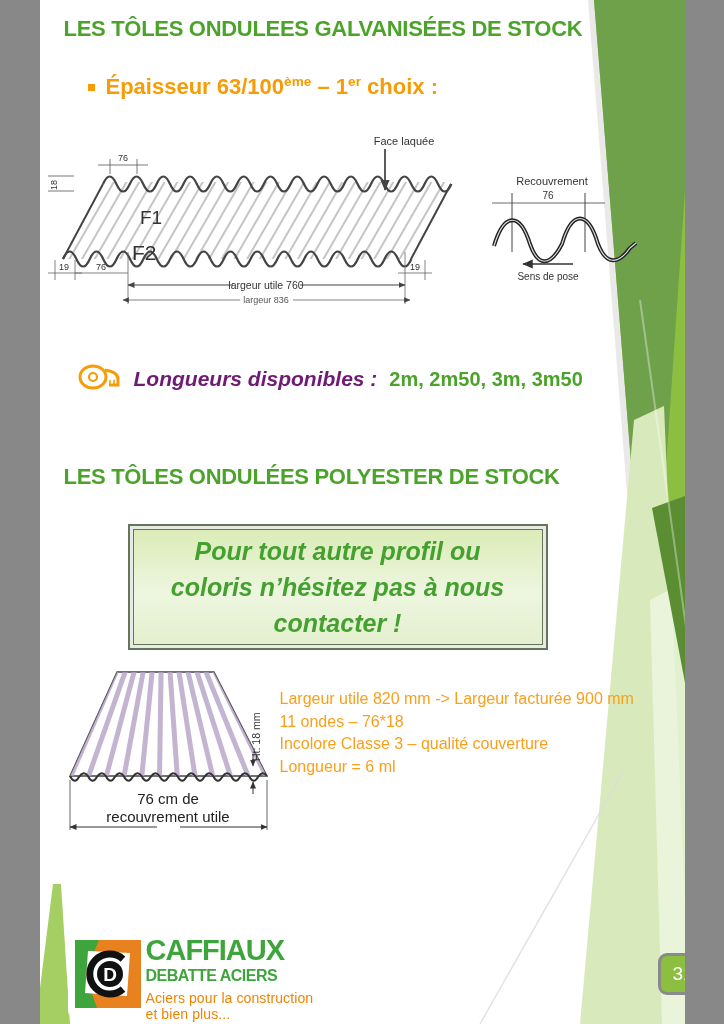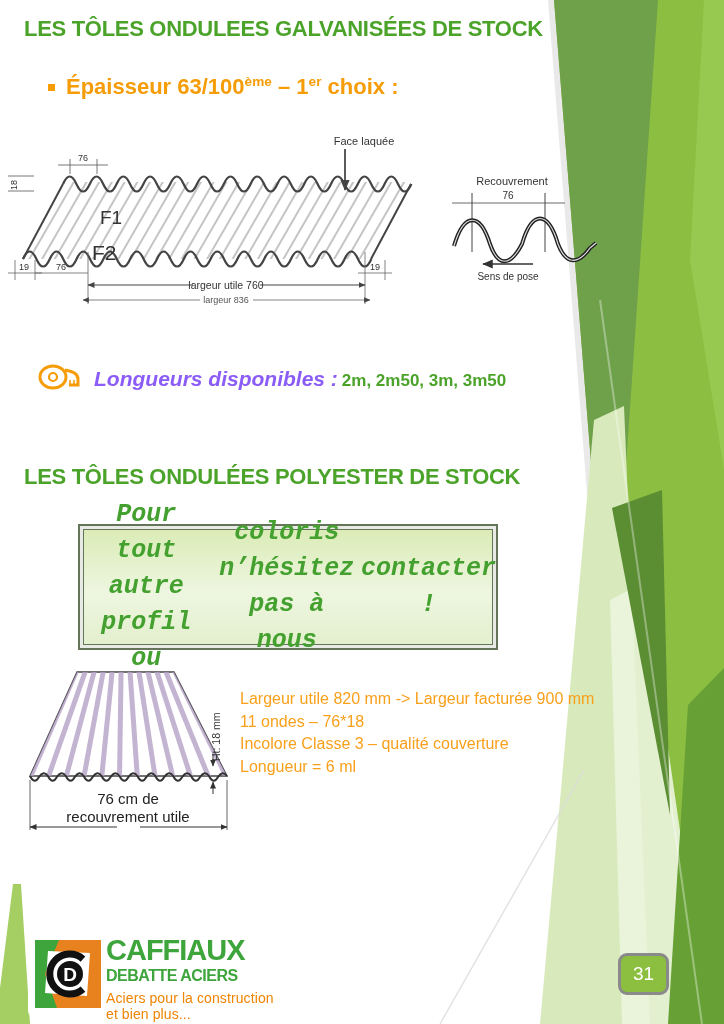--- a/index.html
+++ b/index.html
@@ -1,36 +1,36 @@
 <!DOCTYPE html>
 <html><head>
 <meta charset="utf-8">
 <style>
   html,body{margin:0;padding:0;background:#888;}
-  .slide{position:relative;width:724px;height:1024px;background:#ffffff;overflow:hidden;
+  .slide{position:relative;width:645px;height:1024px;background:#ffffff;overflow:hidden;
          font-family:"Liberation Sans",sans-serif;margin:0 auto;}
   .abs{position:absolute;}
   svg text{font-family:"Liberation Sans",sans-serif;}
 
   .title{left:24px;color:#4BA32A;font-weight:bold;font-size:22px;letter-spacing:-0.3px;white-space:nowrap;}
   .title1{top:16px;}
   .title2{top:464px;}
 
   .bullet-line{left:48px;top:74px;color:#F59C06;font-weight:bold;font-size:22px;white-space:nowrap;}
   .bullet-sq{display:inline-block;width:7px;height:7px;background:#F59C06;margin-right:11px;vertical-align:3px;}
   sup{font-size:62%;vertical-align:super;}
 
   .lengths{left:36px;top:358px;white-space:nowrap;}
-  .lengths .lbl{color:#8b5cf6;font-weight:bold;font-style:italic;font-size:21px;margin-left:12px;vertical-align:10px;}
-  .lengths .vals{color:#4BA32A;font-weight:bold;font-size:17px;margin-left:4px;vertical-align:10px;}
-
-  .contact-box{left:78px;top:524px;width:416px;height:122px;
+  .lengths .lbl{color:#701a75;font-weight:bold;font-style:italic;font-size:21px;margin-left:12px;vertical-align:10px;}
+  .lengths .vals{color:#4BA32A;font-weight:bold;font-size:20px;margin-left:12px;vertical-align:10px;}
+
+  .contact-box{left:88px;top:524px;width:416px;height:122px;
     background:linear-gradient(180deg,#d9ebb4 0%,#eef6e0 55%,#e2efcc 100%);
     border:2px solid #64755A;box-shadow:inset 0 0 0 3px rgba(255,255,255,.85), inset 0 0 0 4px #64755A;
-    display:flex;flex-direction:row;justify-content:center;align-items:center;font-family:Liberation Mono, monospace;}
+    display:flex;flex-direction:column;justify-content:center;align-items:center;}
   .contact-box span{display:block;color:#44A12F;font-weight:bold;font-style:italic;
     font-size:25px;line-height:36px;text-align:center;}
 
   .specs{left:240px;top:688px;color:#F9A01B;font-weight:normal;font-size:16px;line-height:22.5px;white-space:nowrap;}
 
   .logo-card{left:28px;top:933px;width:250px;height:84px;background:#fff;border-radius:6px;}
   .logo-mark{position:absolute;left:5px;top:5px;}
   .logo-text{position:absolute;left:78px;top:2px;}
   .logo-name1{color:#3DA53B;font-weight:800;font-size:29px;line-height:30px;letter-spacing:-1px;}
   .logo-name2{color:#3DA53B;font-weight:800;font-size:16px;line-height:21px;letter-spacing:-0.5px;}

